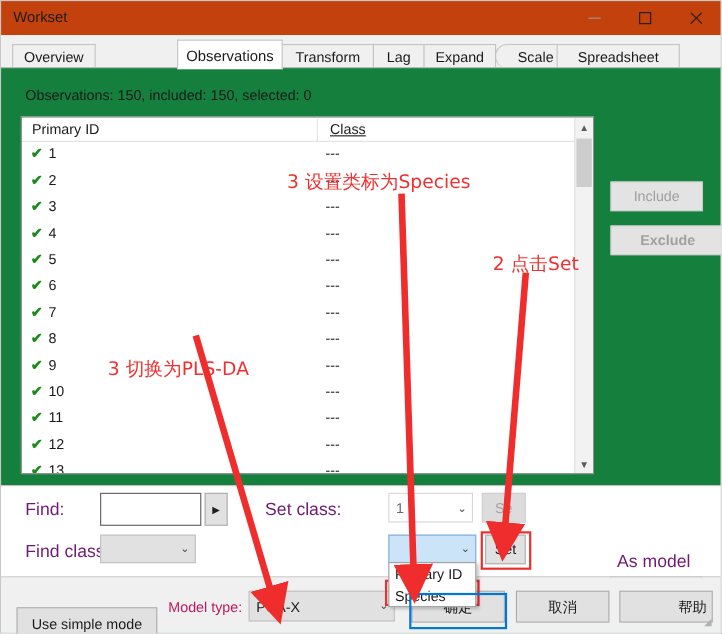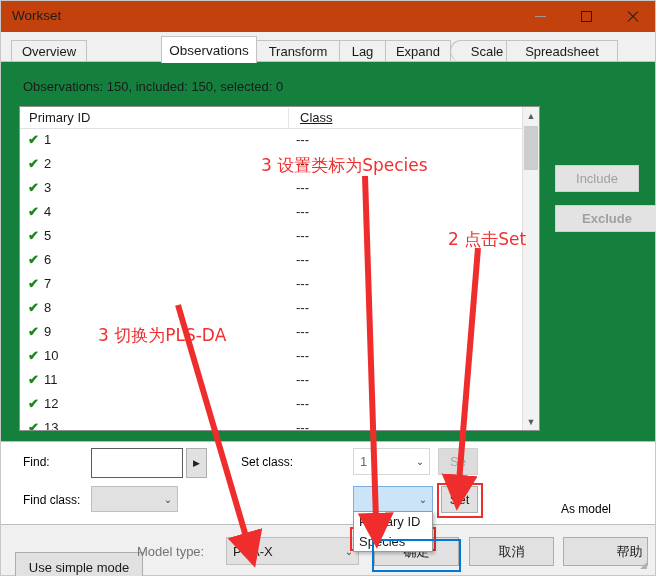--- a/index.html
+++ b/index.html
@@ -187,21 +187,21 @@
   .lower {
     position: absolute; left: 0; top: 440px;
     width: 654px; height: 84px;
     background: #ffffff;
     border-top: 1px solid #bdbdbd;
     border-bottom: 1px solid #bdbdbd;
     box-sizing: border-box;
   }
   .lbl {
     position: absolute;
-    font-size: 12px; color: #000000; white-space: nowrap;
+    font-size: 16px; color: #701a75; white-space: nowrap;
   }
   .textinput {
     position: absolute; box-sizing: border-box;
     background: #ffffff; border: 1px solid #5c5c5c;
   }
   .combo {
     position: absolute; box-sizing: border-box;
     background: #e1e1e1; border: 1px solid #c0c0c0;
     font-size: 13px; color: #1a1a1a;
     display: flex; align-items: center;
@@ -259,21 +259,21 @@
     cursor: default;
   }
 
   
   .bottombar {
     position: absolute; left: 0; top: 524px;
     width: 654px; height: 50px;
     background: #f0f0f0;
   }
   #btn-simple   { position: absolute; left: 14px; top: 27px; width: 128px; height: 30px; }
-  #lbl-modeltype{ position: absolute; left: 136px; top: 19px; font-size:13px; color:#737373; white-space:nowrap; }
+  #lbl-modeltype{ position: absolute; left: 152px; top: 19px; font-size:13px; color:#be185d; white-space:nowrap; }
   #combo-modeltype { position:absolute; left: 225px; top: 12px; width: 133px; height: 28px; }
   #btn-ok       { position: absolute; left: 373px; top: 12px; width: 85px; height: 29px; }
   #btn-cancel   { position: absolute; left: 468px; top: 12px; width: 85px; height: 29px; }
   #btn-help     { position: absolute; left: 562px; top: 12px; width: 85px; height: 29px; padding-left: 48px; }
 
   .focus-ring {
     position: absolute; left: 371px; top: 538px;
     width: 89px; height: 33px;
     border: 2px solid #0078d7;
     box-sizing: border-box;

